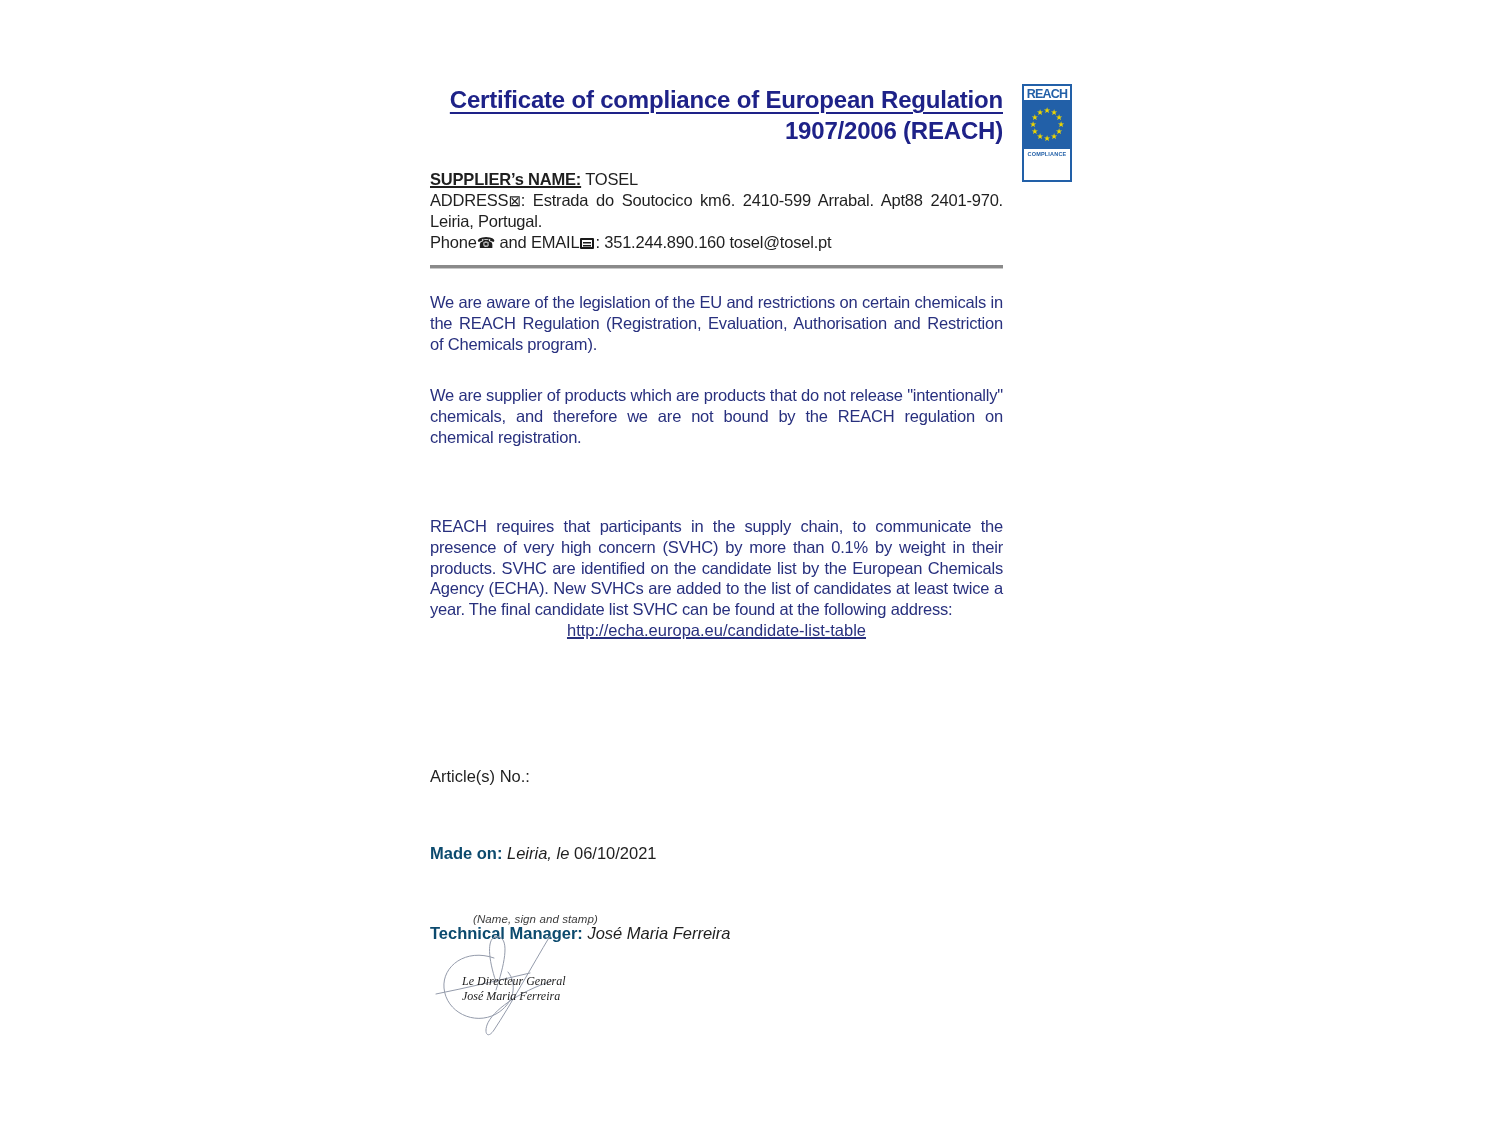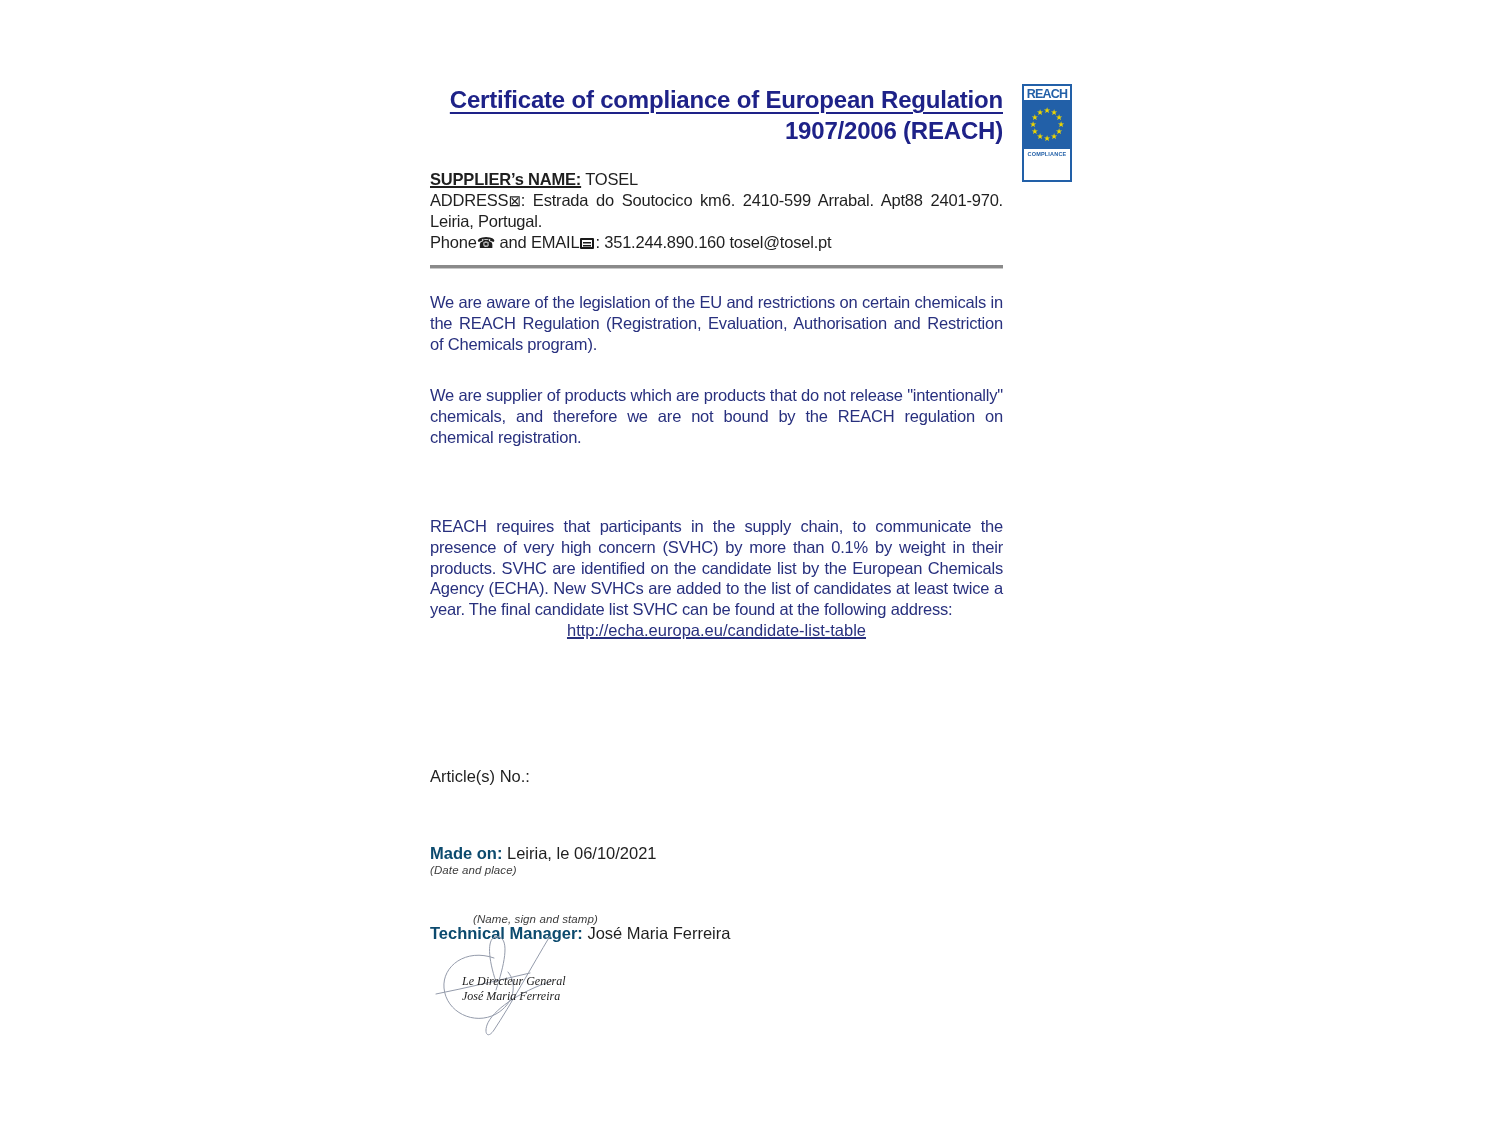--- a/index.html
+++ b/index.html
@@ -95,21 +95,21 @@
     color:var(--body-navy);
     font-size:16.5px;
     text-decoration-thickness:1.5px;
   }
 
   .article{ top:767px; color:var(--text-black); font-size:16.5px; }
 
   
   .made-on{ top:844px; font-size:16.5px; color:var(--text-black); }
   .bold-navy{ font-weight:bold; color:#0c4a6e; }
-  .ital{ }
+  .ital{ font-style:italic; }
   .caption{
     font-size:11.5px;
     font-style:italic;
     color:var(--caption-gray);
     letter-spacing:0.1px;
   }
   .cap1{ top:864px; }
   .manager{ top:924px; font-size:16.5px; color:var(--text-black); }
   .cap2{ top:913px; padding-left:3px;margin-left:40px; }
 
@@ -214,21 +214,20 @@
   <div class="blk link-row">
     <a href="#">http://echa.europa.eu/candidate-list-table</a>
   </div>
 
 
   <div class="blk article">Article(s) No.:</div>
 
   <div class="blk made-on">
     <span class="bold-navy">Made on:</span><span class="ital"> Leiria, le</span><span> 06/10/2021</span>
   </div>
-  <div class="blk caption cap1">(Date and place)</div>
 
   <div class="blk manager">
     <span class="bold-navy">Technical Manager:</span><span class="ital"> José Maria Ferreira</span>
   </div>
   <div class="blk caption cap2">(Name, sign and stamp)</div>
 
   <div class="signature">
     <svg width="170" height="115" viewBox="0 0 170 115">
       <g fill="none" stroke="#949bab" stroke-width="1" stroke-linecap="round">
         <path d="M 66,50 C 56,20 58,2 69,5 C 80,8 74,34 66,58"></path>

